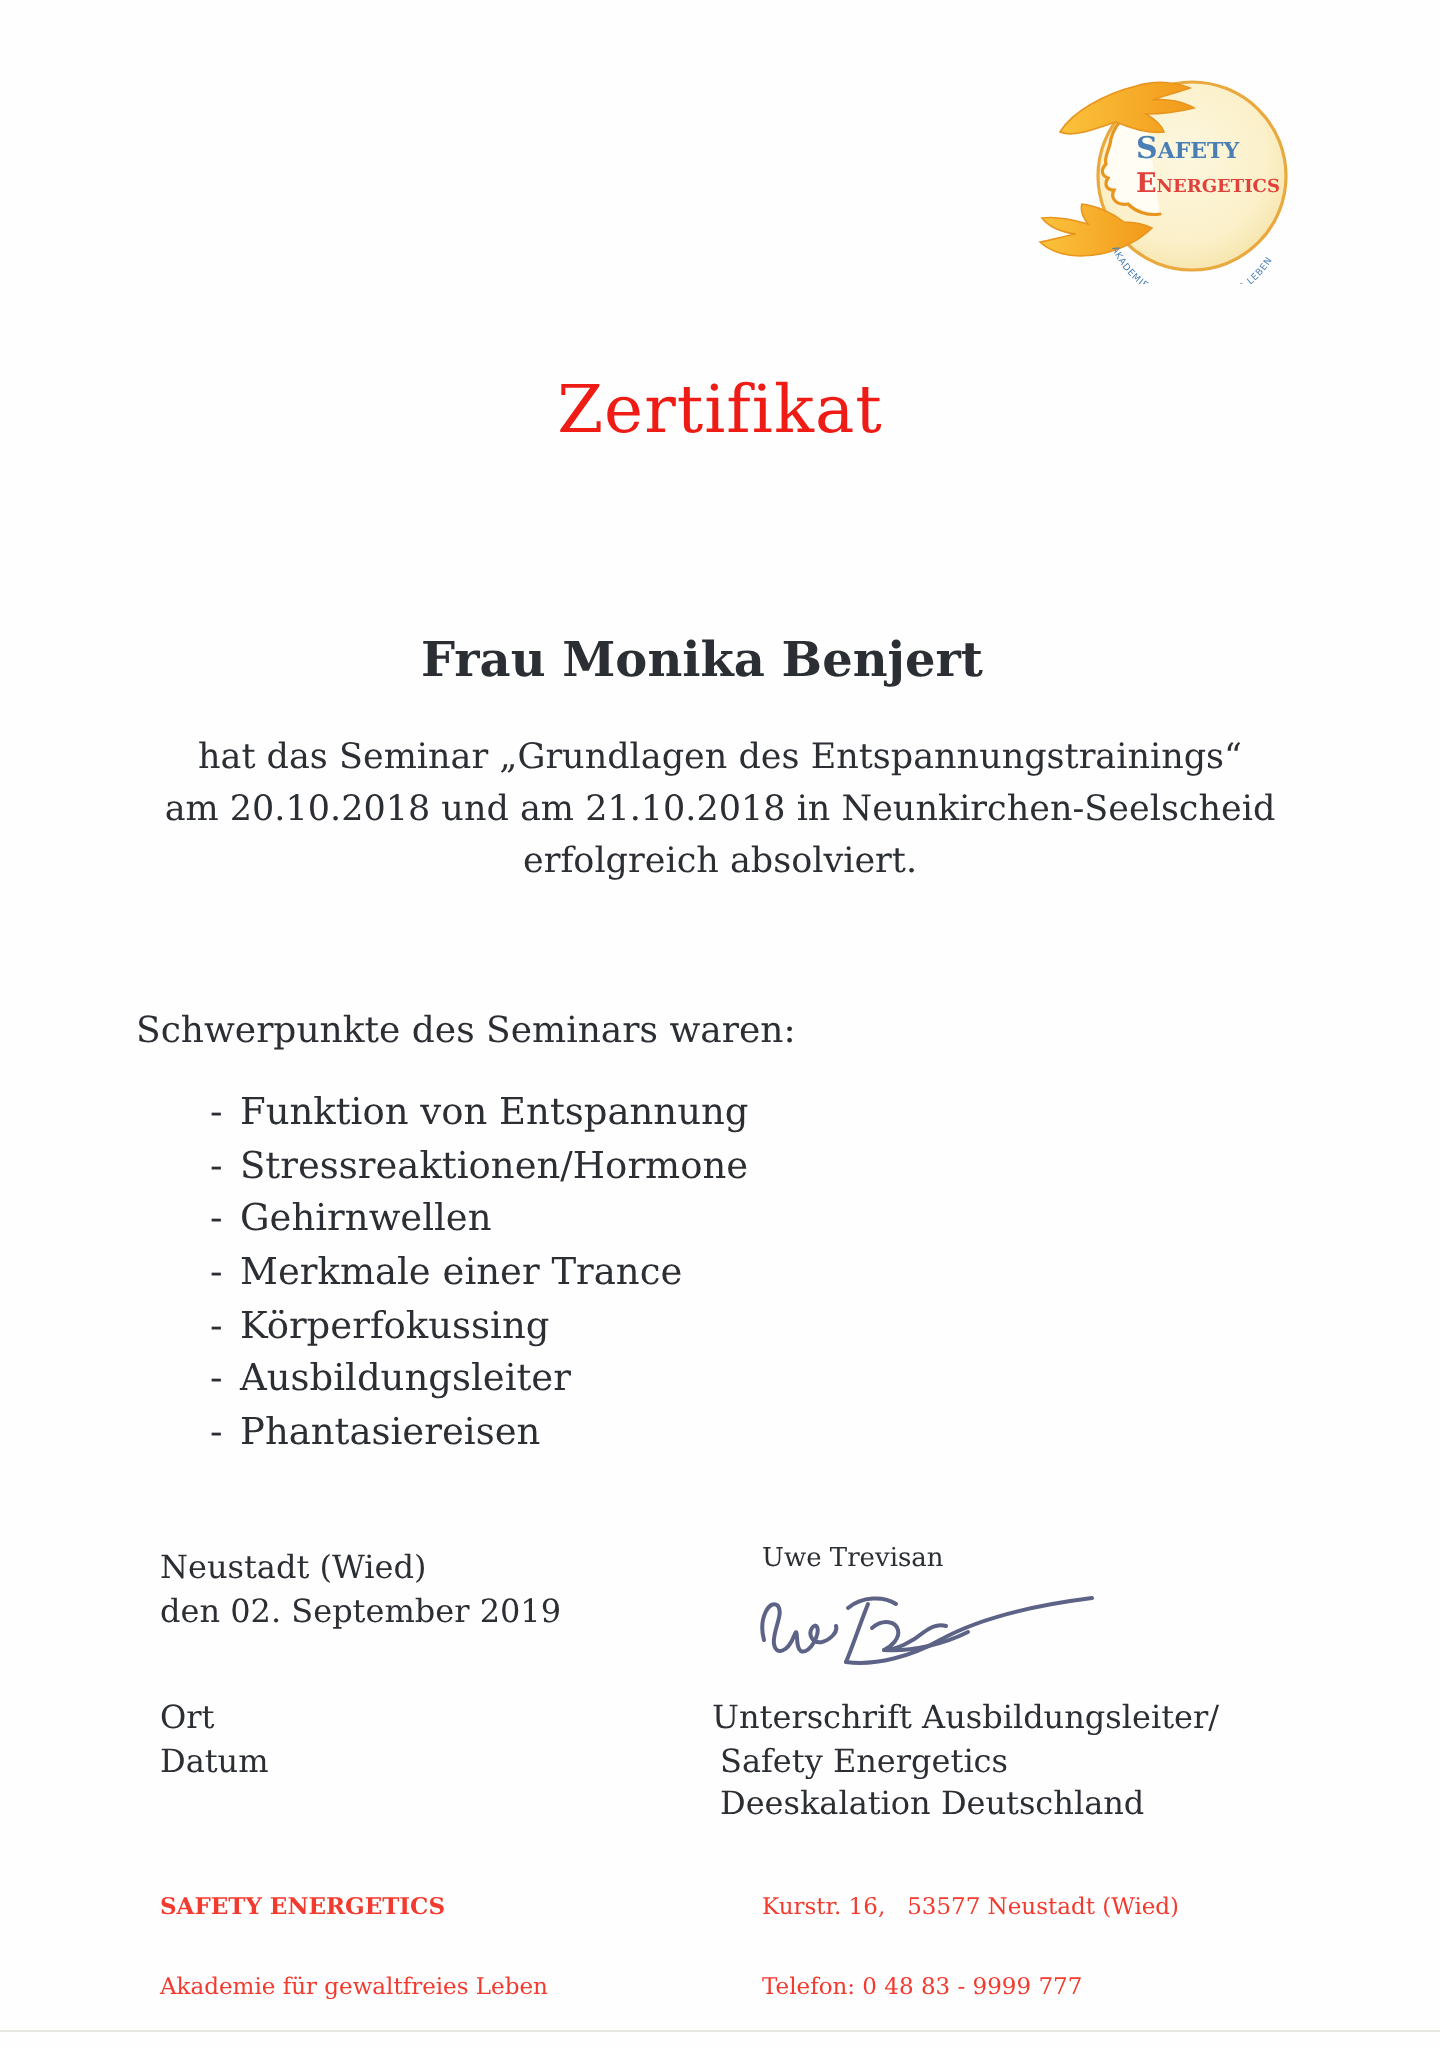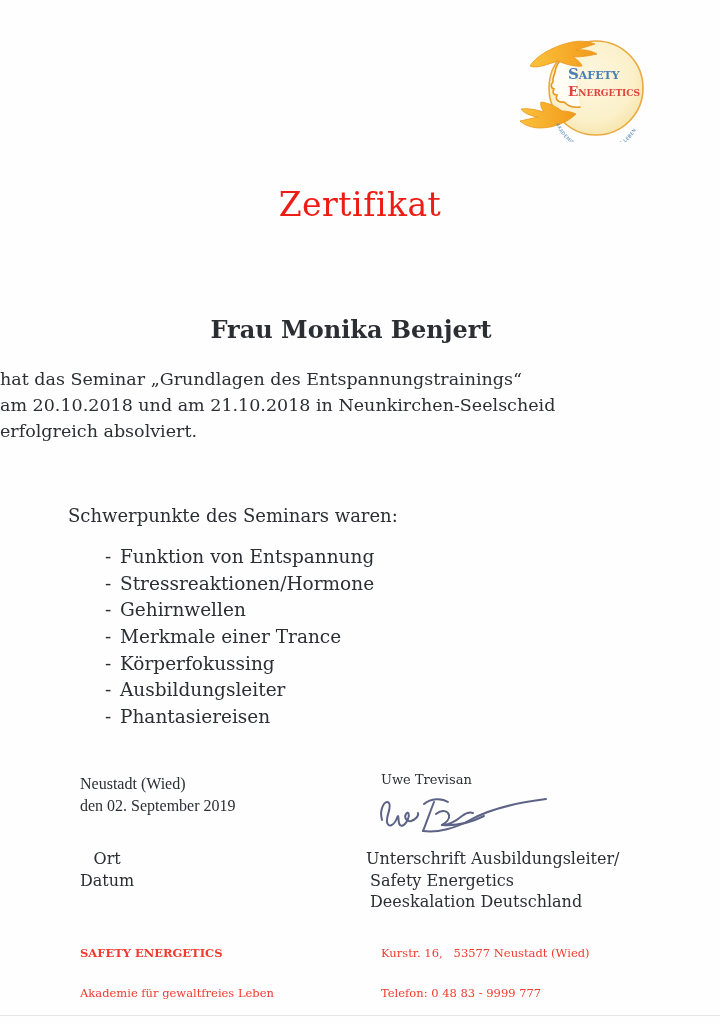--- a/index.html
+++ b/index.html
@@ -31,55 +31,56 @@
     top: 315px; left: 0; width: 612px;
     text-align: center;
     font-weight: bold;
     font-size: 24px;
     margin-left: 45px;
   }
 
   
   .body-par {
     top: 366px; left: 0; width: 720px;
+    text-align: center;
     font-size: 17.5px;
     line-height: 26px;
   }
 
   
   .topics-heading {
     top: 505px; left: 68px;
     font-size: 18px;
   }
   .topics-list {
     top: 546px; left: 80px; width: 420px;
     font-size: 18.5px;
   }
   .topic-row { display: flex; height: 26.7px; align-items: baseline; }
   .topic-dash { width: 40px; padding-left: 25px; }
   .topic-text { flex: 1; }
 
   
   .place-date {
     top: 773px; left: 80px;
-    font-size: 16px; line-height: 22px; font-family: Liberation Serif, serif;
+    font-size: 16px; line-height: 22px;
   }
   .place-date-labels {
     top: 848px; left: 80px;
-    font-size: 16px; line-height: 21.5px; text-align: center;
+    font-size: 16px; line-height: 21.5px;
   }
 
   
   .signer-name {
     top: 772px; left: 381px;
     font-size: 13px;
   }
   .signature-svg { top: 790px; left: 376px; }
   .signature-caption {
-    top: 848px; left: 366px;
+    top: 848px; left: 356px;
     font-size: 16px; line-height: 21.5px;
   }
   .signature-caption div:nth-child(2),
   .signature-caption div:nth-child(3) { padding-left: 4px; }
 
   
   .footer-left, .footer-right {
     top: 920px;
     font-size: 11.5px;
     line-height: 13.4px;

